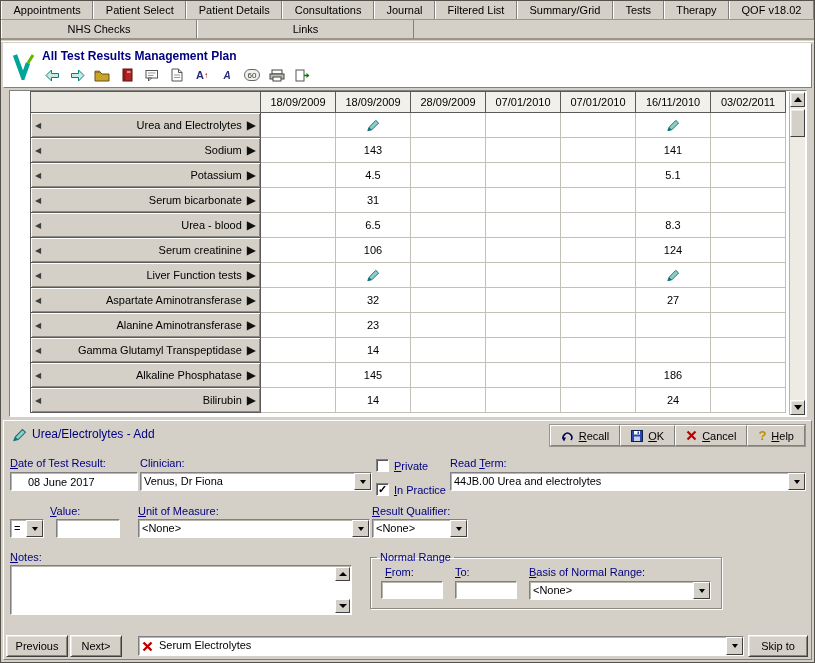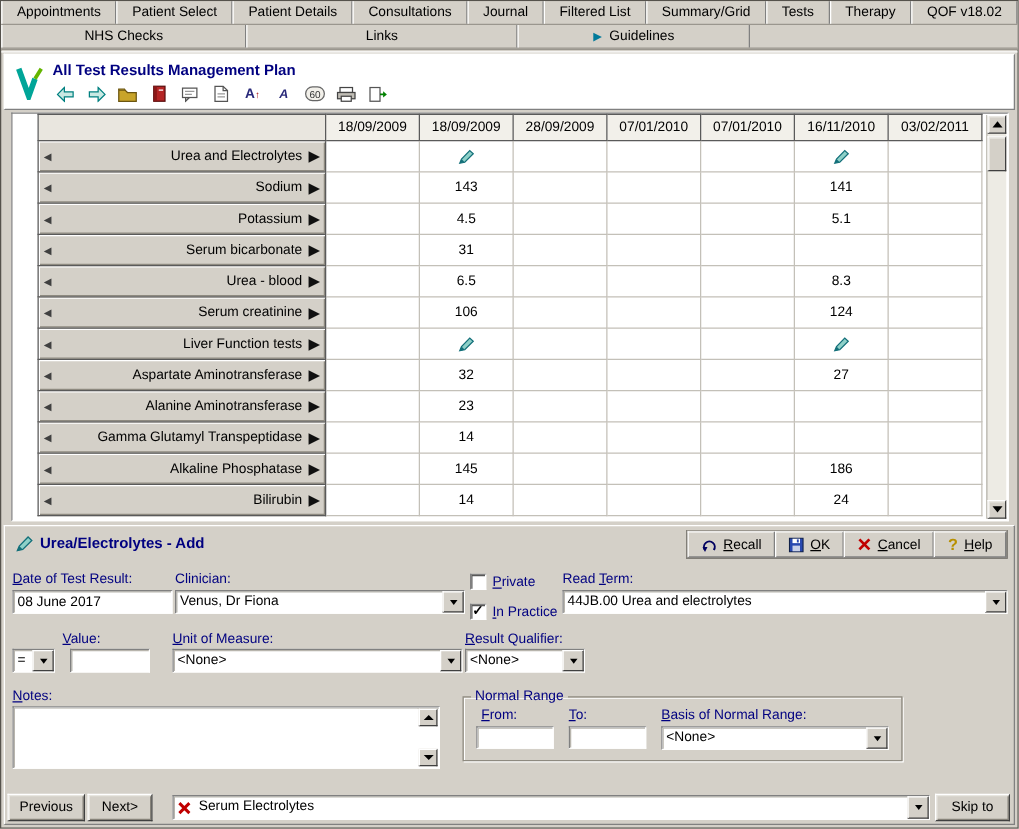--- a/index.html
+++ b/index.html
@@ -53,27 +53,27 @@
         border:1px solid;border-color:#fff #404040 #404040 #fff;
         box-shadow:inset 1px 1px 0 #e8e6e0;display:flex;align-items:center;justify-content:center}
   .sup{top:0}.sdown{bottom:0}
   .sthumb{position:absolute;left:0;top:17px;width:15px;height:28px;background:#d4d0c8;
         border:1px solid;border-color:#fff #404040 #404040 #fff;box-shadow:inset 1px 1px 0 #e8e6e0}
   .tri-up{width:0;height:0;border-left:4px solid transparent;border-right:4px solid transparent;border-bottom:5px solid #000}
   .tri-dn{width:0;height:0;border-left:4px solid transparent;border-right:4px solid transparent;border-top:5px solid #000}
   
   .fpanel{left:2px;top:419px;width:809px;height:240px;background:#d4d0c8;
           border:1px solid;border-color:#fff #808080 #808080 #fff}
-  .ftitle{font-weight:bold;font-size:12px}
+  .ftitle{font-weight:normal;font-size:12px}
   .cmdstrip{display:flex;border:1px solid #9a968e;background:#000000;height:23px}
   .cmd{display:flex;align-items:center;gap:5px;padding:2px 10px;background:#d4d0c8;cursor:default;
        border:1px solid;border-color:#fff #808080 #808080 #fff}
   .flabel{white-space:nowrap}
   .field{background:#fff;border:1px solid;border-color:#808080 #fff #fff #808080;
-         box-shadow:inset 1px 1px 0 #b8b5ad;padding:1px 3px;font:11px "Liberation Sans",sans-serif}
+         box-shadow:inset 1px 1px 0 #b8b5ad;padding:1px 17px;font:11px "Liberation Sans",sans-serif}
   input.field{height:19px}
   .combo{display:flex;align-items:stretch;background:#fff;height:19px;
          border:1px solid;border-color:#808080 #fff #fff #808080;box-shadow:inset 1px 1px 0 #b8b5ad}
   .combo-val{flex:1;padding:2px 3px;overflow:hidden;white-space:nowrap}
   .dd{width:17px;background:#d4d0c8;border:1px solid;border-color:#fff #404040 #404040 #fff;
       display:flex;align-items:center;justify-content:center}
   .dd .tri-dn{border-left:3.5px solid transparent;border-right:3.5px solid transparent;border-top:4px solid #000}
   .cbrow{display:flex;align-items:center;gap:5px}
   .cbbox{width:13px;height:13px;background:#fff;display:inline-flex;align-items:center;justify-content:center;
          border:1px solid;border-color:#808080 #fff #fff #808080;box-shadow:inset 1px 1px 0 #585858;
@@ -105,21 +105,20 @@
       <div class="tab">Journal</div>
       <div class="tab">Filtered List</div>
       <div class="tab">Summary/Grid</div>
       <div class="tab">Tests</div>
       <div class="tab">Therapy</div>
       <div class="tab">QOF v18.02</div>
     </div>
   <div class="tabrow tabrow2 abs" style="left:0;top:19px;width:100%">
       <div class="tab tab2"><span>NHS Checks</span></div>
       <div class="tab tab2"><span>Links</span></div>
-      <div class="tab tab2 active"><span class="tab-arrow">▶</span><span>Guidelines</span></div>
     </div>
   <div class="hdiv"></div>
 
   <div class="hpanel abs">
     <svg class="abs" style="left:8px;top:9px" width="26" height="27" viewBox="0 0 26 27">
       <path d="M3,2 L11,24 L16,10" stroke="#00a598" stroke-width="4.5" fill="none"></path>
       <path d="M16,10 L21,2" stroke="#63b500" stroke-width="3" fill="none"></path>
     </svg>
     <div class="abs navy ptitle" style="left:38px;top:5px">All Test Results Management Plan</div>
     <div class="toolbar abs" style="left:38px;top:22px">

